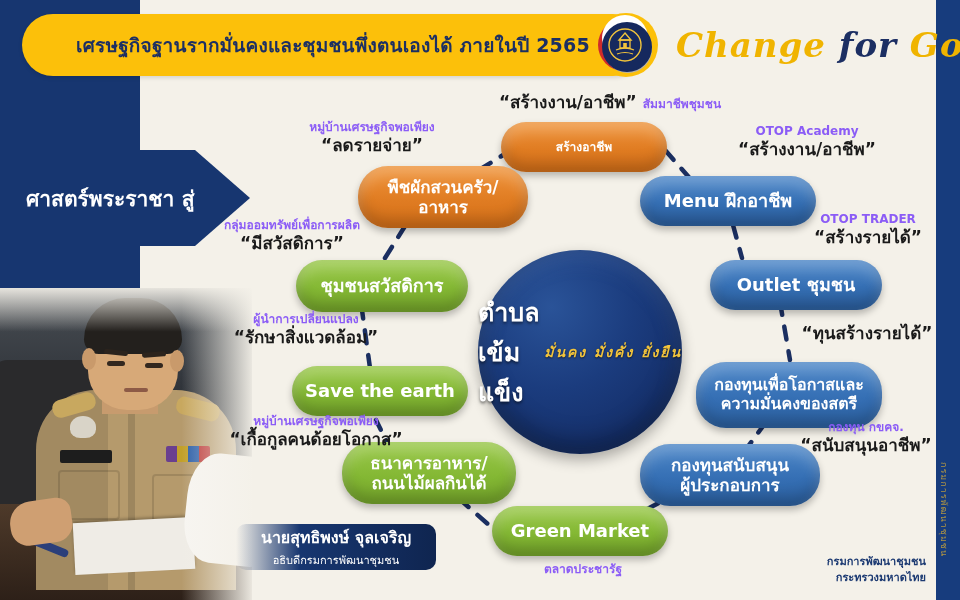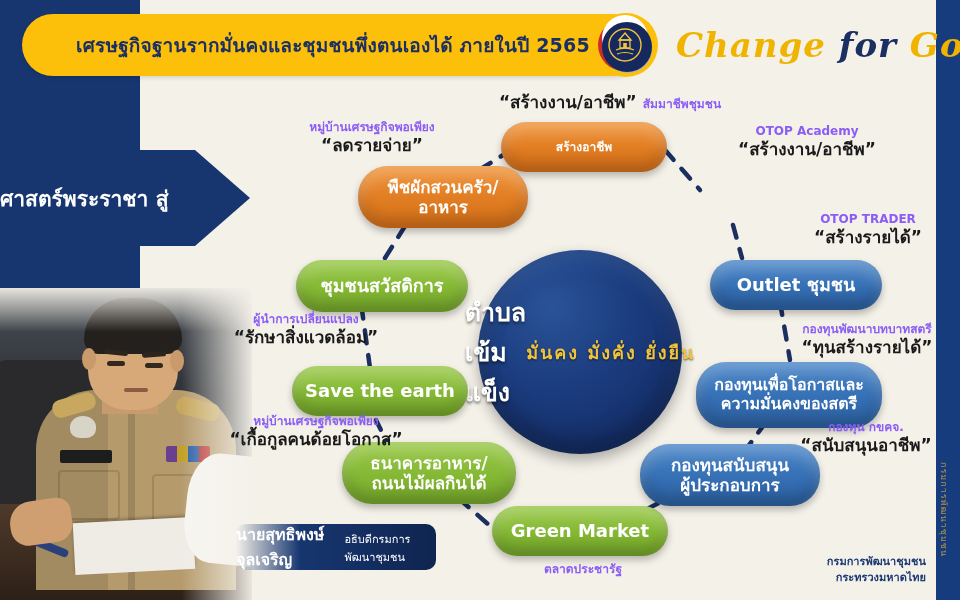--- a/index.html
+++ b/index.html
@@ -55,21 +55,21 @@
   .brand .g2{color:#1c2f63;}
 
   
   .arrow-banner{
     position:absolute;left:0;top:150px;width:250px;height:96px;
     background:#173670;
     clip-path:polygon(0 0, 195px 0, 250px 50%, 195px 100%, 0 100%);
     display:flex;align-items:center;
   }
   .arrow-banner span{
-    color:#fff;font-size:21px;font-weight:bold;white-space:nowrap;
+    color:#fff;font-size:21px;font-weight:bold;padding-left:26px;white-space:nowrap;
   }
 
   
   .photo{
     position:absolute;left:0;top:288px;width:252px;height:312px;overflow:hidden;
   }
   .photo .wall{position:absolute;inset:0;background:linear-gradient(180deg,#4a4f55 0%,#2e3238 35%,#23262b 100%);}
   .photo .chairback{position:absolute;left:-10px;top:72px;width:120px;height:150px;border-radius:18px 28px 10px 8px;background:#2a2a2c;}
   .photo .desk{position:absolute;left:0;bottom:0;width:252px;height:96px;background:linear-gradient(180deg,#4e3a2a 0%,#2d2018 100%);}
   .photo .paper{position:absolute;left:74px;bottom:28px;width:120px;height:52px;background:#efece6;transform:rotate(-3deg);box-shadow:0 -2px 3px rgba(0,0,0,.25);}
@@ -97,36 +97,36 @@
   .photo .eye-r{position:absolute;left:145px;top:75px;width:18px;height:5px;background:#33281f;border-radius:3px;}
   .photo .mouth{position:absolute;left:124px;top:100px;width:24px;height:4px;background:#8d5a46;border-radius:3px;}
   .photo .hand{position:absolute;left:10px;bottom:56px;width:62px;height:44px;background:#cf9f72;border-radius:22px 14px 18px 18px;transform:rotate(-8deg);}
   .photo .pen{position:absolute;left:14px;bottom:52px;width:56px;height:8px;background:#2b3f7a;border-radius:4px;transform:rotate(22deg);}
   .photo .vfade{position:absolute;inset:0;background:linear-gradient(90deg,rgba(244,241,233,0) 72%,rgba(244,241,233,.95) 100%);}
   .photo .tfade{position:absolute;inset:0;background:linear-gradient(180deg,rgba(244,241,233,.92) 0%,rgba(244,241,233,0) 14%);}
 
   .name-badge{
     position:absolute;left:236px;top:524px;width:200px;height:46px;border-radius:10px;
     background:linear-gradient(90deg,rgba(23,54,112,0) 0%,#173670 32%,#0f2550 100%);
-    display:flex;align-items:center;justify-content:center;
+    display:flex;flex-direction:column;align-items:center;justify-content:center;
     color:#fff;
   }
   .name-badge .n1{font-size:16px;font-weight:bold;}
   .name-badge .n2{font-size:11px;margin-top:1px;}
 
   
   .center-circle{
     position:absolute;left:478px;top:250px;width:204px;height:204px;border-radius:50%;
     background:radial-gradient(circle at 36% 28%, #2a5398 0%, #1b3c7e 42%, #10255a 100%);
     box-shadow:0 6px 14px rgba(0,0,0,.3), inset 0 -10px 24px rgba(0,0,0,.35), inset 0 8px 20px rgba(120,160,220,.25);
     display:flex;flex-direction:row;align-items:center;justify-content:center;
   }
   .center-circle .ct1{color:#ffffff;font-size:25px;font-weight:bold;text-shadow:0 2px 3px rgba(0,0,0,.5);}
   .center-circle .ct2{
-    color:#f2c43c;font-size:18px;font-weight:bold;
+    color:#f2c43c;font-size:14px;font-weight:bold;font-style:italic;
     letter-spacing:2px;text-shadow:0 1px 2px rgba(0,0,0,.6);white-space:nowrap;
   }
 
   
   .node{
     position:absolute;display:flex;align-items:center;justify-content:center;text-align:center;
     border-radius:30px;color:#fff;font-weight:bold;line-height:1.18;
     box-shadow:0 4px 7px rgba(0,0,0,.25), inset 0 9px 14px rgba(255,255,255,.22), inset 0 -9px 14px rgba(0,0,0,.18);
     padding:0 12px;box-sizing:border-box;
   }
@@ -281,31 +281,38 @@
 
   <div class="node blue" style="left:696px;top:362px;width:186px;height:66px;font-size:16px;white-space:pre-line;">
     <span>กองทุนเพื่อโอกาสและ
 ความมั่นคงของสตรี</span>
   </div>
 
   <div class="node blue" style="left:710px;top:260px;width:172px;height:50px;font-size:18px;">
     <span>Outlet ชุมชน</span>
   </div>
 
+  <div class="node blue" style="left:640px;top:176px;width:176px;height:50px;font-size:18px;">
+    <span>Menu ฝึกอาชีพ</span>
+  </div>
 
   <div class="cap inline" style="left:460px;top:92px;width:300px;">
     <span class="main">“สร้างงาน/อาชีพ”</span>
     <span class="sub">สัมมาชีพชุมชน</span>
   </div>
 
   <div class="cap" style="left:272px;top:120px;width:200px;">
     <span class="sub">หมู่บ้านเศรษฐกิจพอเพียง</span>
     <span class="main">“ลดรายจ่าย”</span>
   </div>
 
+  <div class="cap" style="left:182px;top:218px;width:220px;">
+    <span class="sub">กลุ่มออมทรัพย์เพื่อการผลิต</span>
+    <span class="main">“มีสวัสดิการ”</span>
+  </div>
 
   <div class="cap" style="left:196px;top:312px;width:220px;">
     <span class="sub">ผู้นำการเปลี่ยนแปลง</span>
     <span class="main">“รักษาสิ่งแวดล้อม”</span>
   </div>
 
   <div class="cap" style="left:200px;top:414px;width:232px;">
     <span class="sub">หมู่บ้านเศรษฐกิจพอเพียง</span>
     <span class="main">“เกื้อกูลคนด้อยโอกาส”</span>
   </div>
@@ -313,21 +320,20 @@
   <div class="cap inline" style="left:450px;top:562px;width:266px;">
     <span class="sub">ตลาดประชารัฐ</span>
   </div>
 
   <div class="cap" style="left:780px;top:420px;width:172px;">
     <span class="sub">กองทุน กขคจ.</span>
     <span class="main">“สนับสนุนอาชีพ”</span>
   </div>
 
   <div class="cap" style="left:778px;top:322px;width:178px;">
-    <span class="sub">กองทุนพัฒนาบทบาทสตรี</span>
     <span class="main">“ทุนสร้างรายได้”</span>
   </div>
 
   <div class="cap" style="left:790px;top:212px;width:156px;">
     <span class="sub">OTOP TRADER</span>
     <span class="main">“สร้างรายได้”</span>
   </div>
 
   <div class="cap" style="left:712px;top:124px;width:190px;">
     <span class="sub">OTOP Academy</span>

